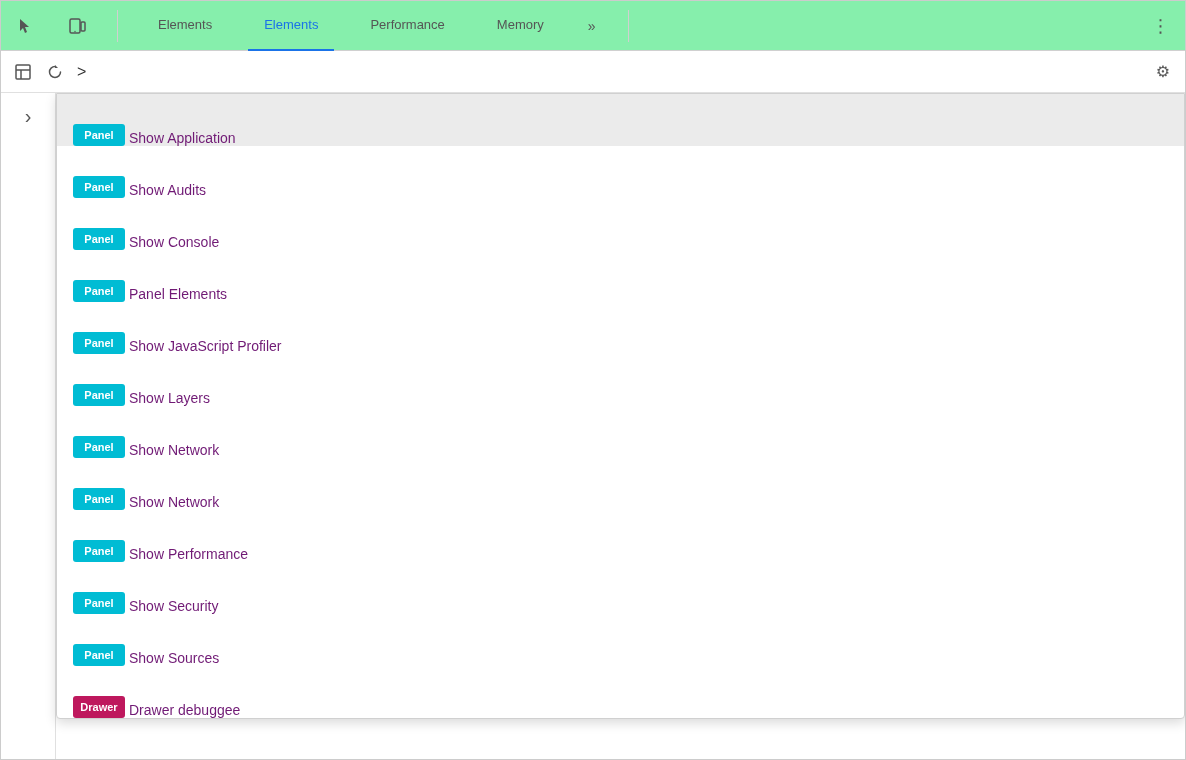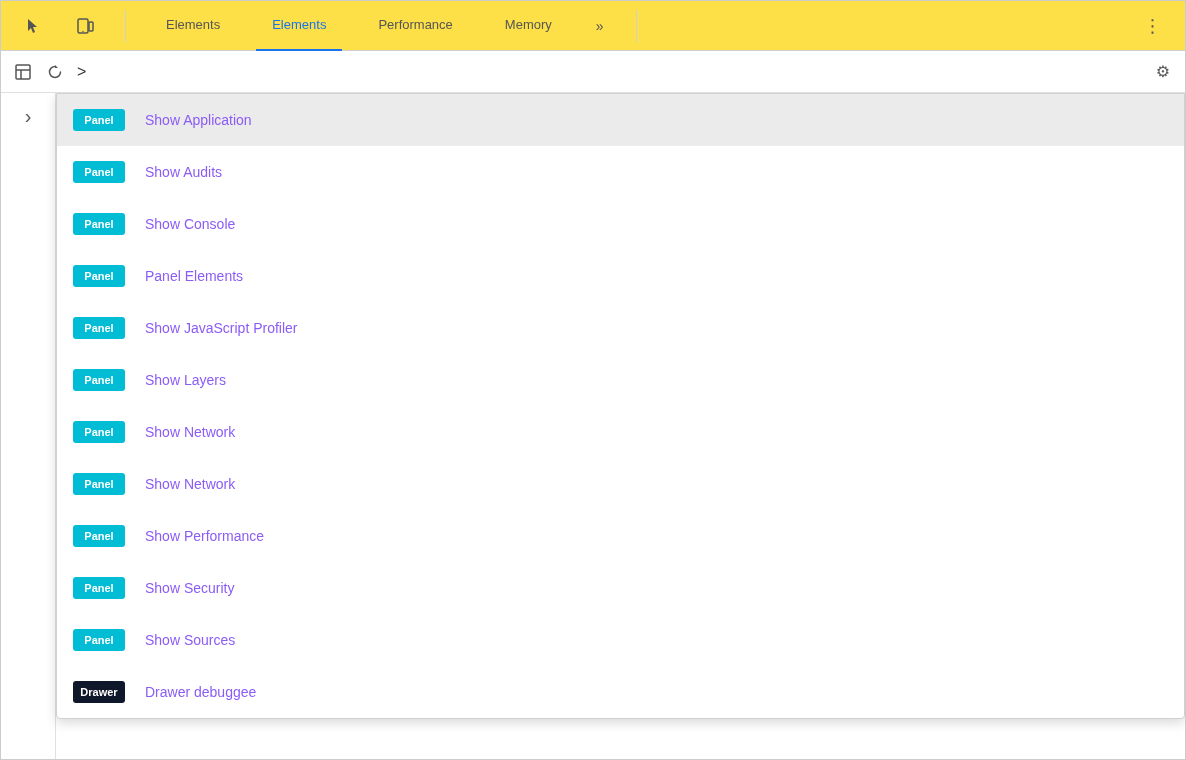--- a/index.html
+++ b/index.html
@@ -18,23 +18,23 @@
       display: flex;
       flex-direction: column;
       border: 1px solid #ccc;
     }
 
     
     .toolbar {
       display: flex;
       align-items: center;
       height: 50px;
-      background: #fde047;
+      background: #86efac;
       border-bottom: 1px solid #d0d0d0;
-      padding: 0 16px;
+      padding: 0 8px;
       gap: 20px;
       flex-shrink: 0;
     }
 
     .toolbar-icon-btn {
       width: 32px;
       height: 32px;
       display: flex;
       align-items: center;
       justify-content: center;
@@ -179,25 +179,25 @@
       right: 0;
       background: #fff;
       border: 1px solid #d0d0d0;
       box-shadow: 0 4px 12px rgba(0,0,0,0.15);
       z-index: 100;
       border-radius: 0 0 4px 4px;
     }
 
     .autocomplete-item {
       display: flex;
-      align-items: center;
+      align-items: flex-end;
       padding: 0 16px;
       height: 52px;
       cursor: pointer;
-      gap: 20px;
+      gap: 4px;
       border-bottom: none;
     }
 
     .autocomplete-item:first-child {
       background: #ebebeb;
     }
 
     .badge {
       display: inline-flex;
       align-items: center;
@@ -211,26 +211,26 @@
       color: #fff;
       text-transform: none;
       letter-spacing: 0;
     }
 
     .badge-panel {
       background: #00bcd4;
     }
 
     .badge-drawer {
-      background: #0f172a;
+      background: #be185d;
     }
 
     .autocomplete-label {
       font-size: 14px;
-      color: #8b5cf6;
+      color: #701a75;
     }
 
     
     .svg-icon {
       width: 18px;
       height: 18px;
     }
   </style>
 </head>
 <body>

